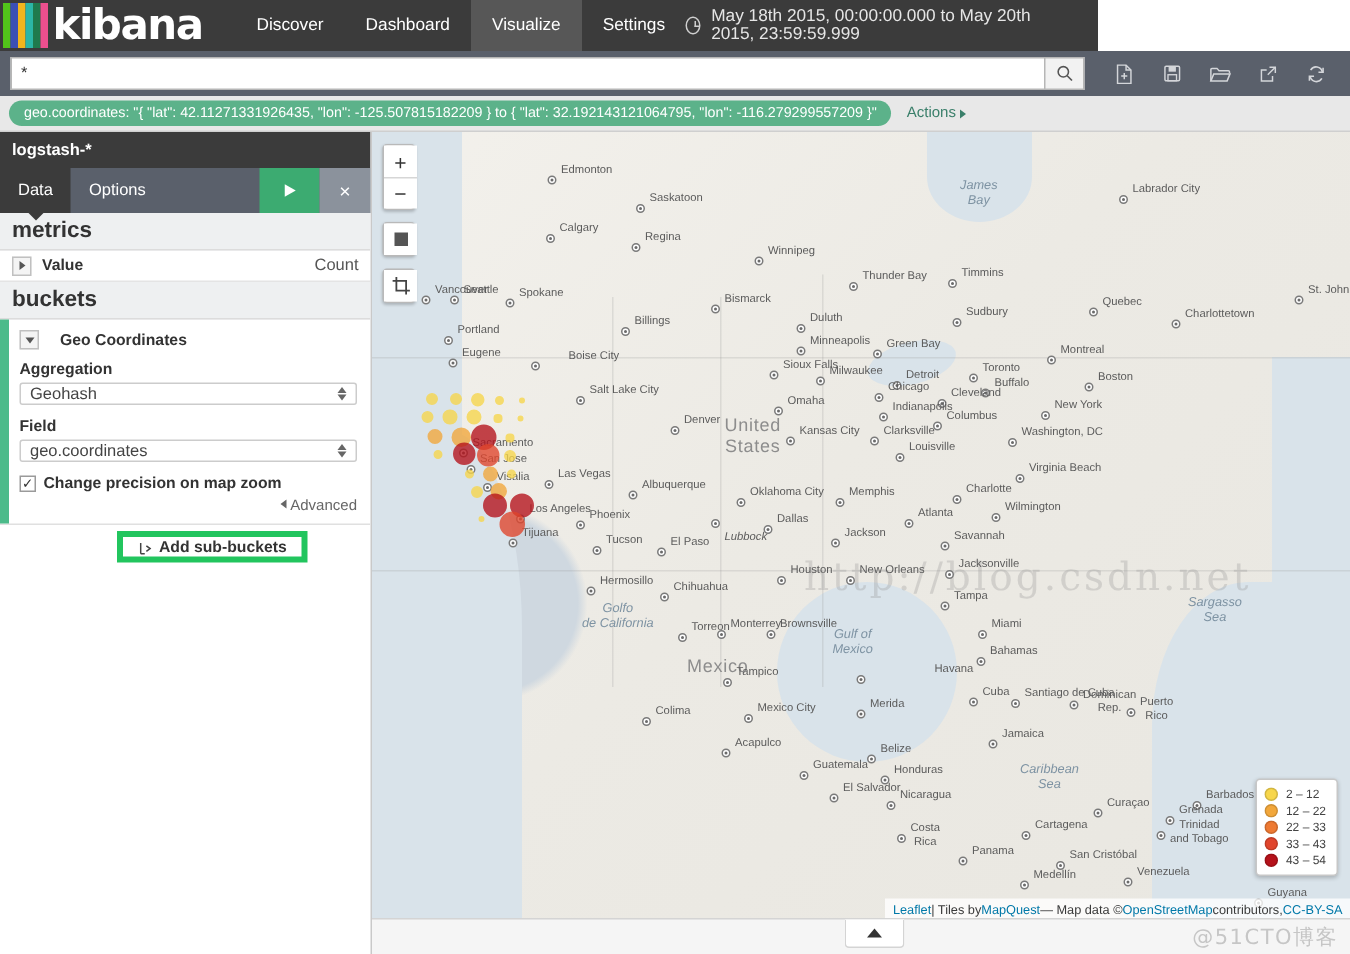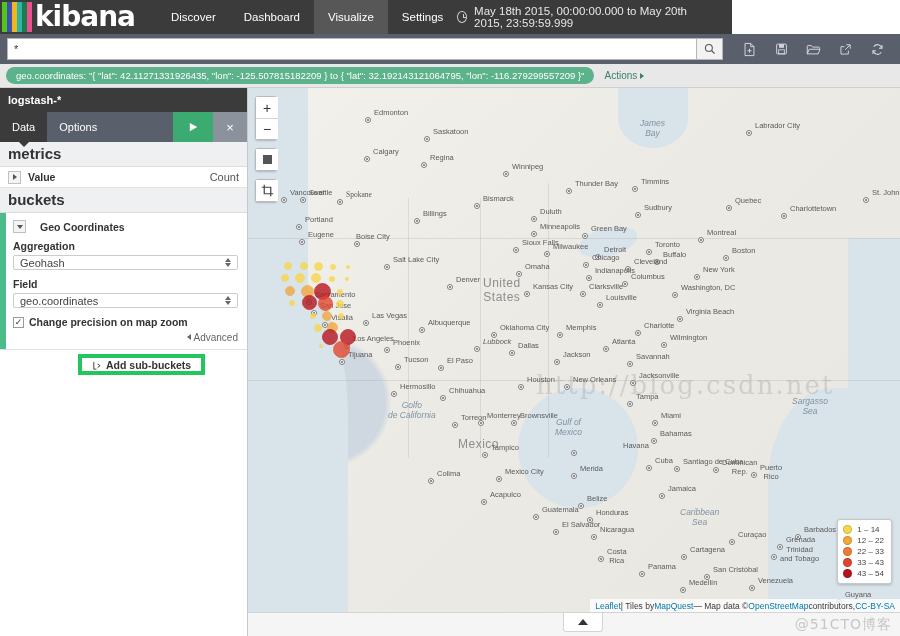--- a/index.html
+++ b/index.html
@@ -444,41 +444,41 @@
         <div class="map-label" style="left: 393px; top: 89px; white-space: pre; text-align: center;">Timmins</div>
         <div class="city-dot" style="left: 384px; top: 98px;"></div>
         <div class="map-label" style="left: 507px; top: 33px; white-space: pre; text-align: center;">Labrador City</div>
         <div class="city-dot" style="left: 498px; top: 42px;"></div>
         <div class="map-label sea" style="left: 392px; top: 30px; white-space: pre; text-align: center;">James
 Bay</div>
         <div class="map-label" style="left: 42px; top: 100px; white-space: pre; text-align: center;">Vancouver</div>
         <div class="city-dot" style="left: 33px; top: 109px;"></div>
         <div class="map-label" style="left: 61px; top: 100px; white-space: pre; text-align: center;">Seattle</div>
         <div class="city-dot" style="left: 52px; top: 109px;"></div>
-        <div class="map-label" style="left: 98px; top: 102px; white-space: pre; text-align: left; font-family: Liberation Serif, serif;">Spokane</div>
+        <div class="map-label" style="left: 98px; top: 102px; white-space: pre; text-align: left;">Spokane</div>
         <div class="city-dot" style="left: 89px; top: 111px;"></div>
         <div class="map-label" style="left: 57px; top: 127px; white-space: pre; text-align: center;">Portland</div>
         <div class="city-dot" style="left: 48px; top: 136px;"></div>
         <div class="map-label" style="left: 175px; top: 121px; white-space: pre; text-align: center;">Billings</div>
         <div class="city-dot" style="left: 166px; top: 130px;"></div>
         <div class="map-label" style="left: 235px; top: 106px; white-space: pre; text-align: center;">Bismarck</div>
         <div class="city-dot" style="left: 226px; top: 115px;"></div>
         <div class="map-label" style="left: 292px; top: 119px; white-space: pre; text-align: center;">Duluth</div>
         <div class="city-dot" style="left: 283px; top: 128px;"></div>
         <div class="map-label" style="left: 396px; top: 115px; white-space: pre; text-align: center;">Sudbury</div>
         <div class="city-dot" style="left: 387px; top: 124px;"></div>
         <div class="map-label" style="left: 487px; top: 108px; white-space: pre; text-align: center;">Quebec</div>
         <div class="city-dot" style="left: 478px; top: 117px;"></div>
         <div class="map-label" style="left: 542px; top: 116px; white-space: pre; text-align: center;">Charlottetown</div>
         <div class="city-dot" style="left: 533px; top: 125px;"></div>
         <div class="map-label" style="left: 624px; top: 100px; white-space: pre; text-align: center;">St. John</div>
         <div class="city-dot" style="left: 615px; top: 109px;"></div>
         <div class="map-label" style="left: 60px; top: 142px; white-space: pre; text-align: center;">Eugene</div>
         <div class="city-dot" style="left: 51px; top: 151px;"></div>
-        <div class="map-label" style="left: 108px; top: 144px; white-space: pre; text-align: right;">Boise City</div>
+        <div class="map-label" style="left: 131px; top: 144px; white-space: pre; text-align: right;">Boise City</div>
         <div class="city-dot" style="left: 106px; top: 153px;"></div>
         <div class="map-label" style="left: 274px; top: 150px; white-space: pre; text-align: center;">Sioux Falls</div>
         <div class="city-dot" style="left: 265px; top: 159px;"></div>
         <div class="map-label" style="left: 292px; top: 134px; white-space: pre; text-align: center;">Minneapolis</div>
         <div class="city-dot" style="left: 283px; top: 143px;"></div>
         <div class="map-label" style="left: 343px; top: 136px; white-space: pre; text-align: center;">Green Bay</div>
         <div class="city-dot" style="left: 334px; top: 145px;"></div>
         <div class="map-label" style="left: 305px; top: 154px; white-space: pre; text-align: center;">Milwaukee</div>
         <div class="city-dot" style="left: 296px; top: 163px;"></div>
         <div class="map-label" style="left: 356px; top: 157px; white-space: pre; text-align: center;">Detroit</div>
@@ -530,21 +530,21 @@
         <div class="map-label" style="left: 396px; top: 233px; white-space: pre; text-align: center;">Charlotte</div>
         <div class="city-dot" style="left: 387px; top: 242px;"></div>
         <div class="map-label" style="left: 318px; top: 235px; white-space: pre; text-align: center;">Memphis</div>
         <div class="city-dot" style="left: 309px; top: 244px;"></div>
         <div class="map-label" style="left: 105px; top: 246px; white-space: pre; text-align: center;">Los Angeles</div>
         <div class="city-dot" style="left: 96px; top: 255px;"></div>
         <div class="map-label" style="left: 180px; top: 230px; white-space: pre; text-align: center;">Albuquerque</div>
         <div class="city-dot" style="left: 171px; top: 239px;"></div>
         <div class="map-label" style="left: 145px; top: 250px; white-space: pre; text-align: center;">Phoenix</div>
         <div class="city-dot" style="left: 136px; top: 259px;"></div>
-        <div class="map-label" style="left: 235px; top: 249px; white-space: pre; text-align: left; font-style: italic;">Lubbock</div>
+        <div class="map-label" style="left: 235px; top: 265px; white-space: pre; text-align: left; font-style: italic;">Lubbock</div>
         <div class="city-dot" style="left: 226px; top: 258px;"></div>
         <div class="map-label" style="left: 252px; top: 235px; white-space: pre; text-align: center;">Oklahoma City</div>
         <div class="city-dot" style="left: 243px; top: 244px;"></div>
         <div class="map-label" style="left: 270px; top: 253px; white-space: pre; text-align: center;">Dallas</div>
         <div class="city-dot" style="left: 261px; top: 262px;"></div>
         <div class="map-label" style="left: 315px; top: 262px; white-space: pre; text-align: center;">Jackson</div>
         <div class="city-dot" style="left: 306px; top: 271px;"></div>
         <div class="map-label" style="left: 364px; top: 249px; white-space: pre; text-align: center;">Atlanta</div>
         <div class="city-dot" style="left: 355px; top: 258px;"></div>
         <div class="map-label" style="left: 422px; top: 245px; white-space: pre; text-align: center;">Wilmington</div>
@@ -694,21 +694,21 @@
             <path d="M3.5 0.8v9.7h9.7" fill="none" stroke="#444" stroke-width="1.3"></path>
             <path d="M0.8 3.5h9.7v9.7" fill="none" stroke="#444" stroke-width="1.3"></path>
           </svg>
         </div>
       </div>
     </div>
 
     <div class="legend" id="mapLegend">
         <div class="legend-row">
           <span class="legend-swatch" style="background: rgb(247, 214, 75);"></span>
-          <span class="legend-text">1 – 14</span>
+          <span class="legend-text">2 – 12</span>
         </div>
         <div class="legend-row">
           <span class="legend-swatch" style="background: rgb(242, 167, 59);"></span>
           <span class="legend-text">12 – 22</span>
         </div>
         <div class="legend-row">
           <span class="legend-swatch" style="background: rgb(238, 122, 51);"></span>
           <span class="legend-text">22 – 33</span>
         </div>
         <div class="legend-row">

